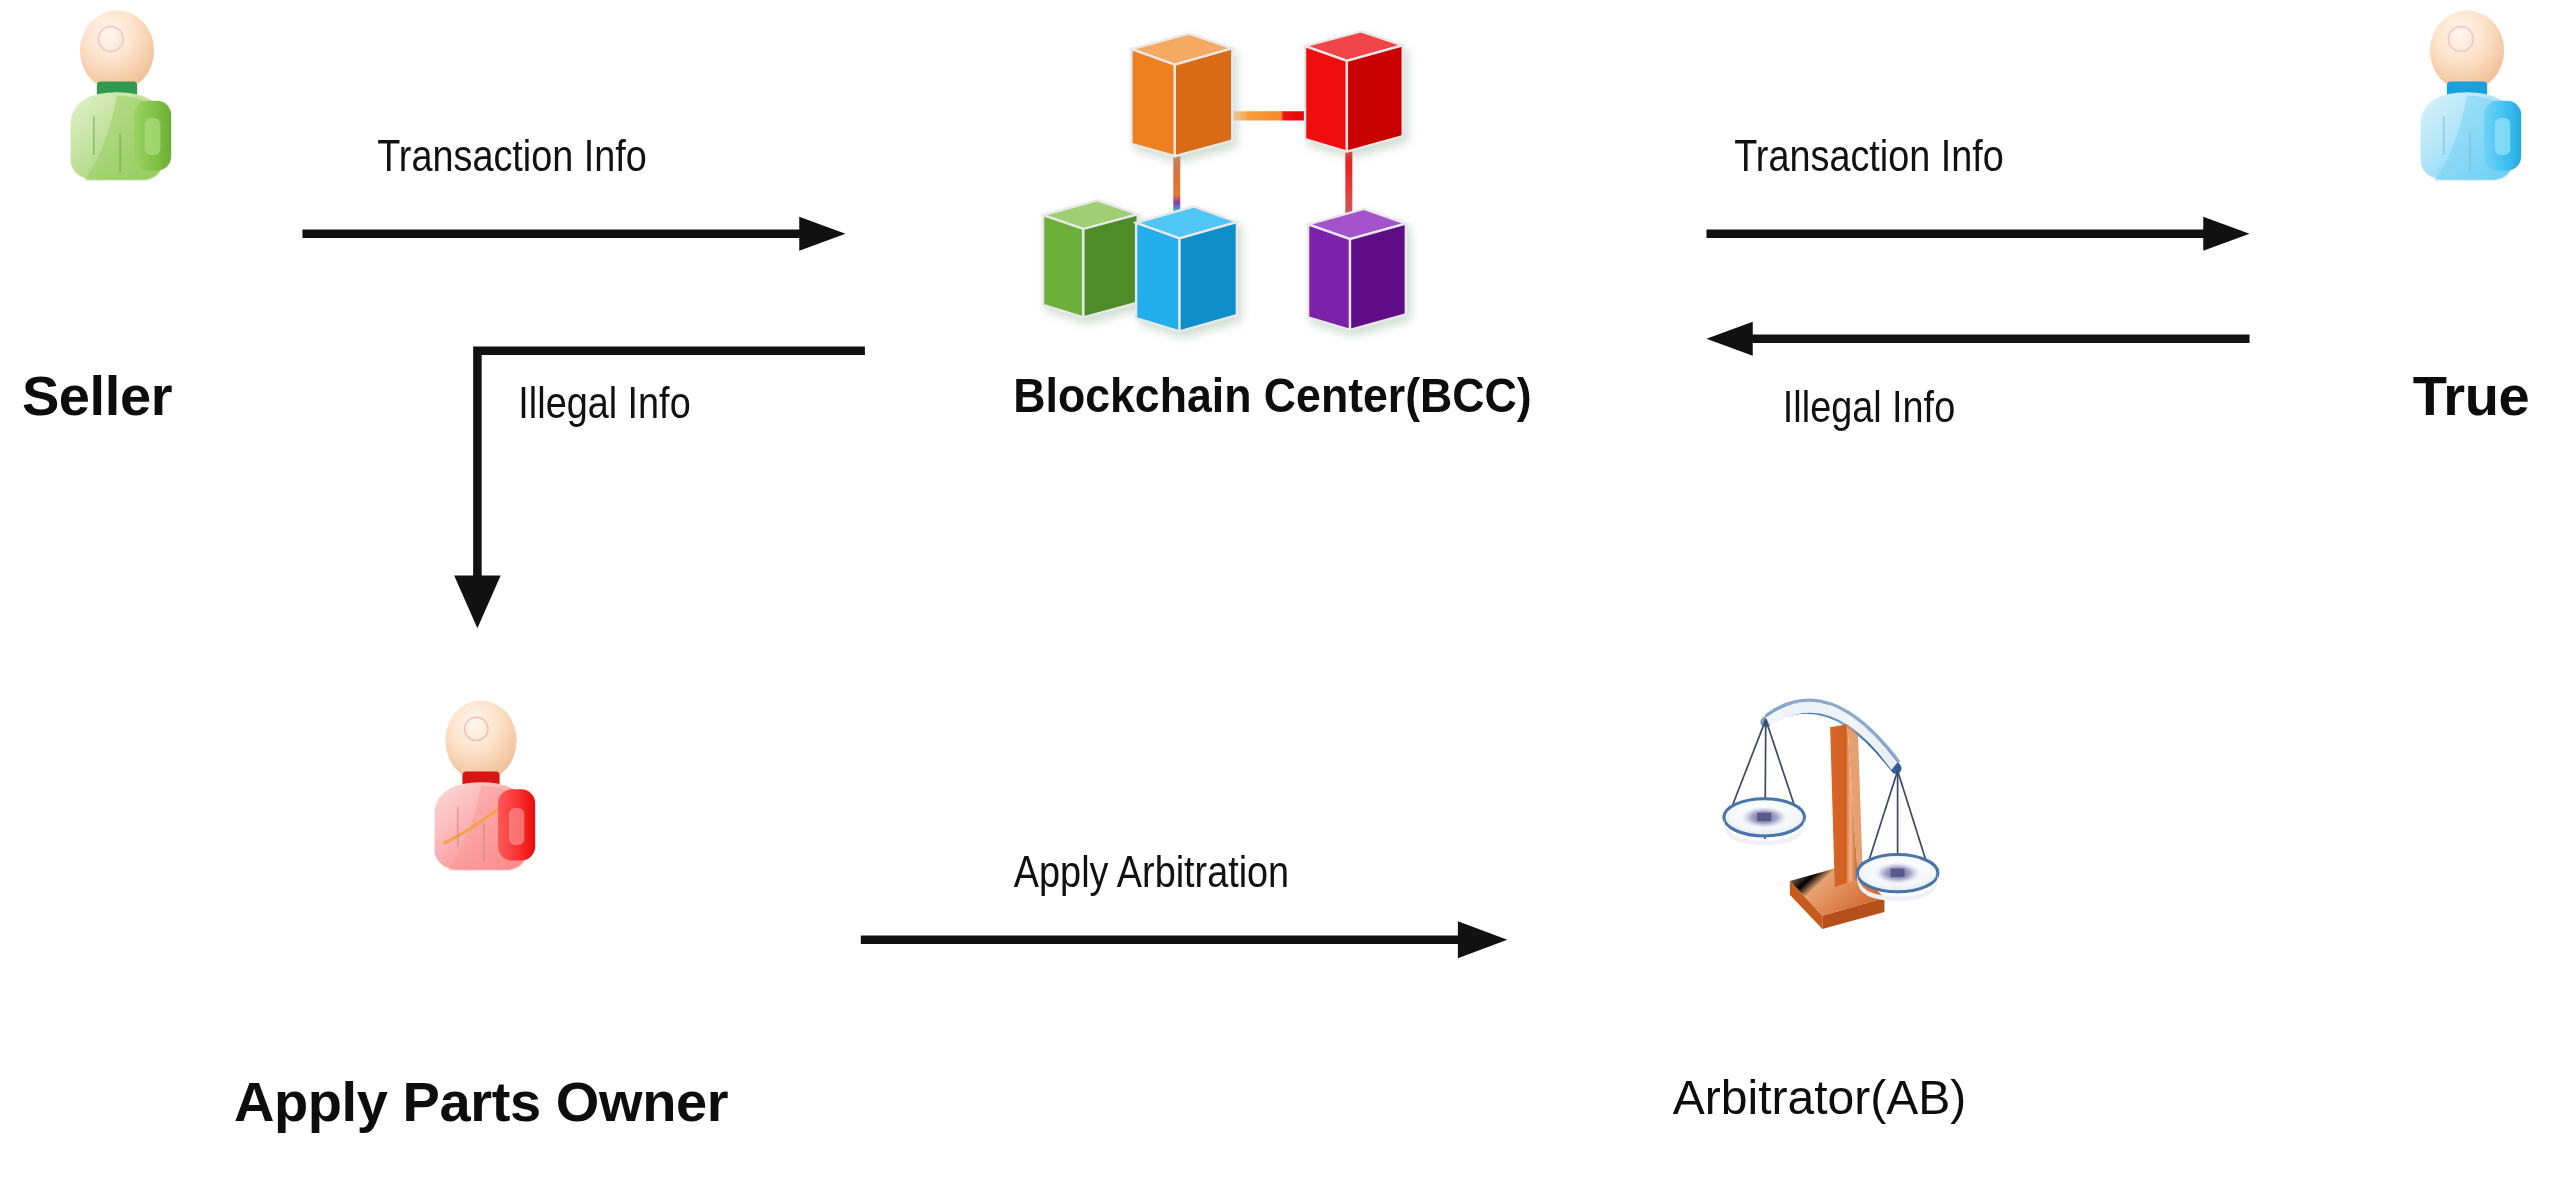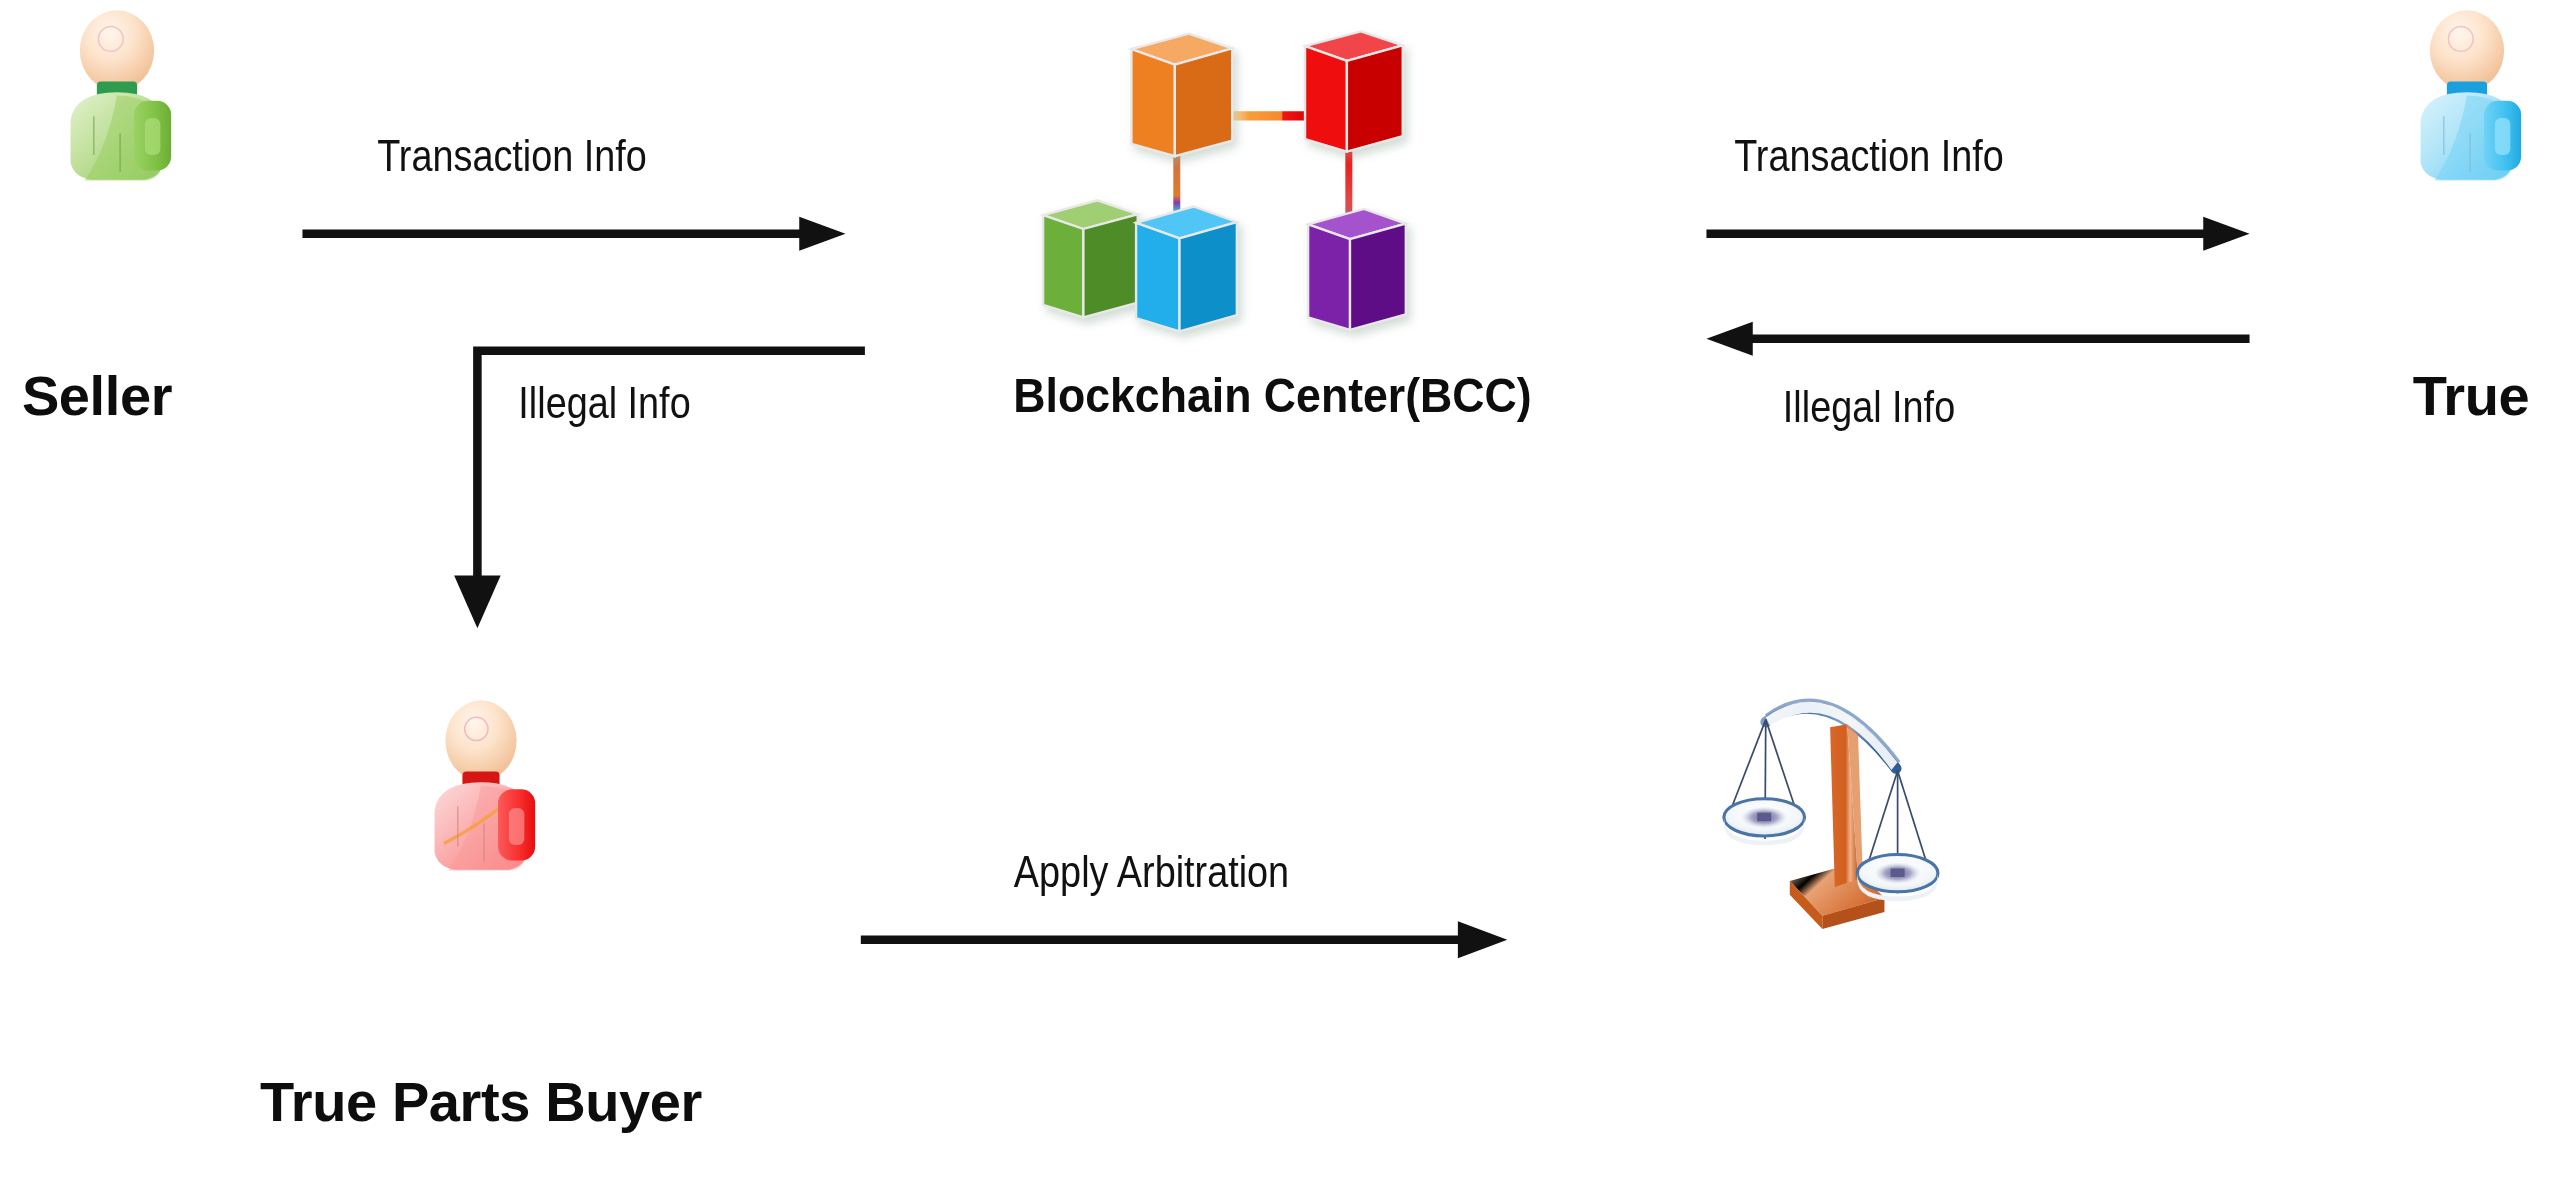--- a/index.html
+++ b/index.html
@@ -212,21 +212,21 @@
       <rect x="106" y="95" width="48" height="26" rx="5" fill="#D61515"></rect>
       <path d="M 70 145 q 6 -36 60 -36 q 54 0 60 36 l 0 55 q -4 18 -24 22 l -70 0 q -22 -4 -26 -22 z" fill="url(#redBody)"></path>
       <path d="M 130 113 q 58 2 58 44 l 0 46 q -2 18 -22 20 l -78 0 q 30 -44 42 -110 z" fill="#FB9A9A" opacity="0.5"></path>
       <path d="M 82 188 q 44 -22 92 -62" fill="none" stroke="#F4A03C" stroke-width="4" opacity="0.85"></path>
       <rect x="152" y="118" width="48" height="92" rx="18" fill="url(#redArm)"></rect>
       <rect x="166" y="142" width="20" height="48" rx="8" fill="#FC8E8E" opacity="0.7"></rect>
       <line x1="100" y1="140" x2="100" y2="192" stroke="#C98484" stroke-width="2" opacity="0.6"></line>
       <line x1="134" y1="162" x2="134" y2="212" stroke="#C98484" stroke-width="2" opacity="0.6"></line>
     </svg>
   </div>
-  <div class="node-label label-bold" style="left:233px; top:1074px; width:496px;">True Parts Buyer</div>
+  <div class="node-label label-bold" style="left:233px; top:1074px; width:496px;">Apply Parts Owner</div>
 
   <div class="node" style="left:1644px; top:679px;">
     <svg class="scales-svg" width="349" height="303" viewBox="0 0 450 390">
       <defs>
         <linearGradient id="beamG" x1="0" y1="0" x2="1" y2="0.4">
           <stop offset="0%" stop-color="#8FA8C8"></stop>
           <stop offset="28%" stop-color="#3A6FA8"></stop>
           <stop offset="60%" stop-color="#7FA4CC"></stop>
           <stop offset="100%" stop-color="#2E5E96"></stop>
         </linearGradient>
@@ -285,20 +285,21 @@
       </g>
 
       <g>
         <ellipse cx="327" cy="250" rx="52" ry="24" fill="url(#panG)" stroke="#4874A8" stroke-width="4"></ellipse>
         <path d="M 275 250 q 0 30 52 30 q 52 0 52 -30 l 0 8 q 0 28 -52 28 q -52 0 -52 -28 z" fill="#EEF2F7"></path>
         <ellipse cx="327" cy="250" rx="30" ry="14" fill="url(#panCenter)"></ellipse>
         <rect x="318" y="244" width="18" height="11" fill="#5C5A8C"></rect>
       </g>
     </svg>
   </div>
+  <div class="node-label label-plain" style="left:1610px; top:1074px; width:419px;">Arbitrator(AB)</div>
 
   <div class="edge-label" style="left:295px; top:133px; width:434px; text-align:center;">Transaction Info</div>
   <svg class="arrow-svg" style="left:295px; top:209px;" width="558" height="54" viewBox="0 0 720 70">
     <line x1="8" y1="32" x2="660" y2="32" stroke="#111111" stroke-width="11"></line>
     <polygon points="652,10 712,32 652,54" fill="#111111"></polygon>
   </svg>
 
   <div class="edge-label" style="left:434px; top:380px; width:341px; text-align:center;">Illegal Info</div>
   <svg class="arrow-svg" style="left:434px; top:326px;" width="434" height="310" viewBox="0 0 560 400">
     <polyline points="556,32 56,32 56,330" fill="none" stroke="#111111" stroke-width="11"></polyline>

